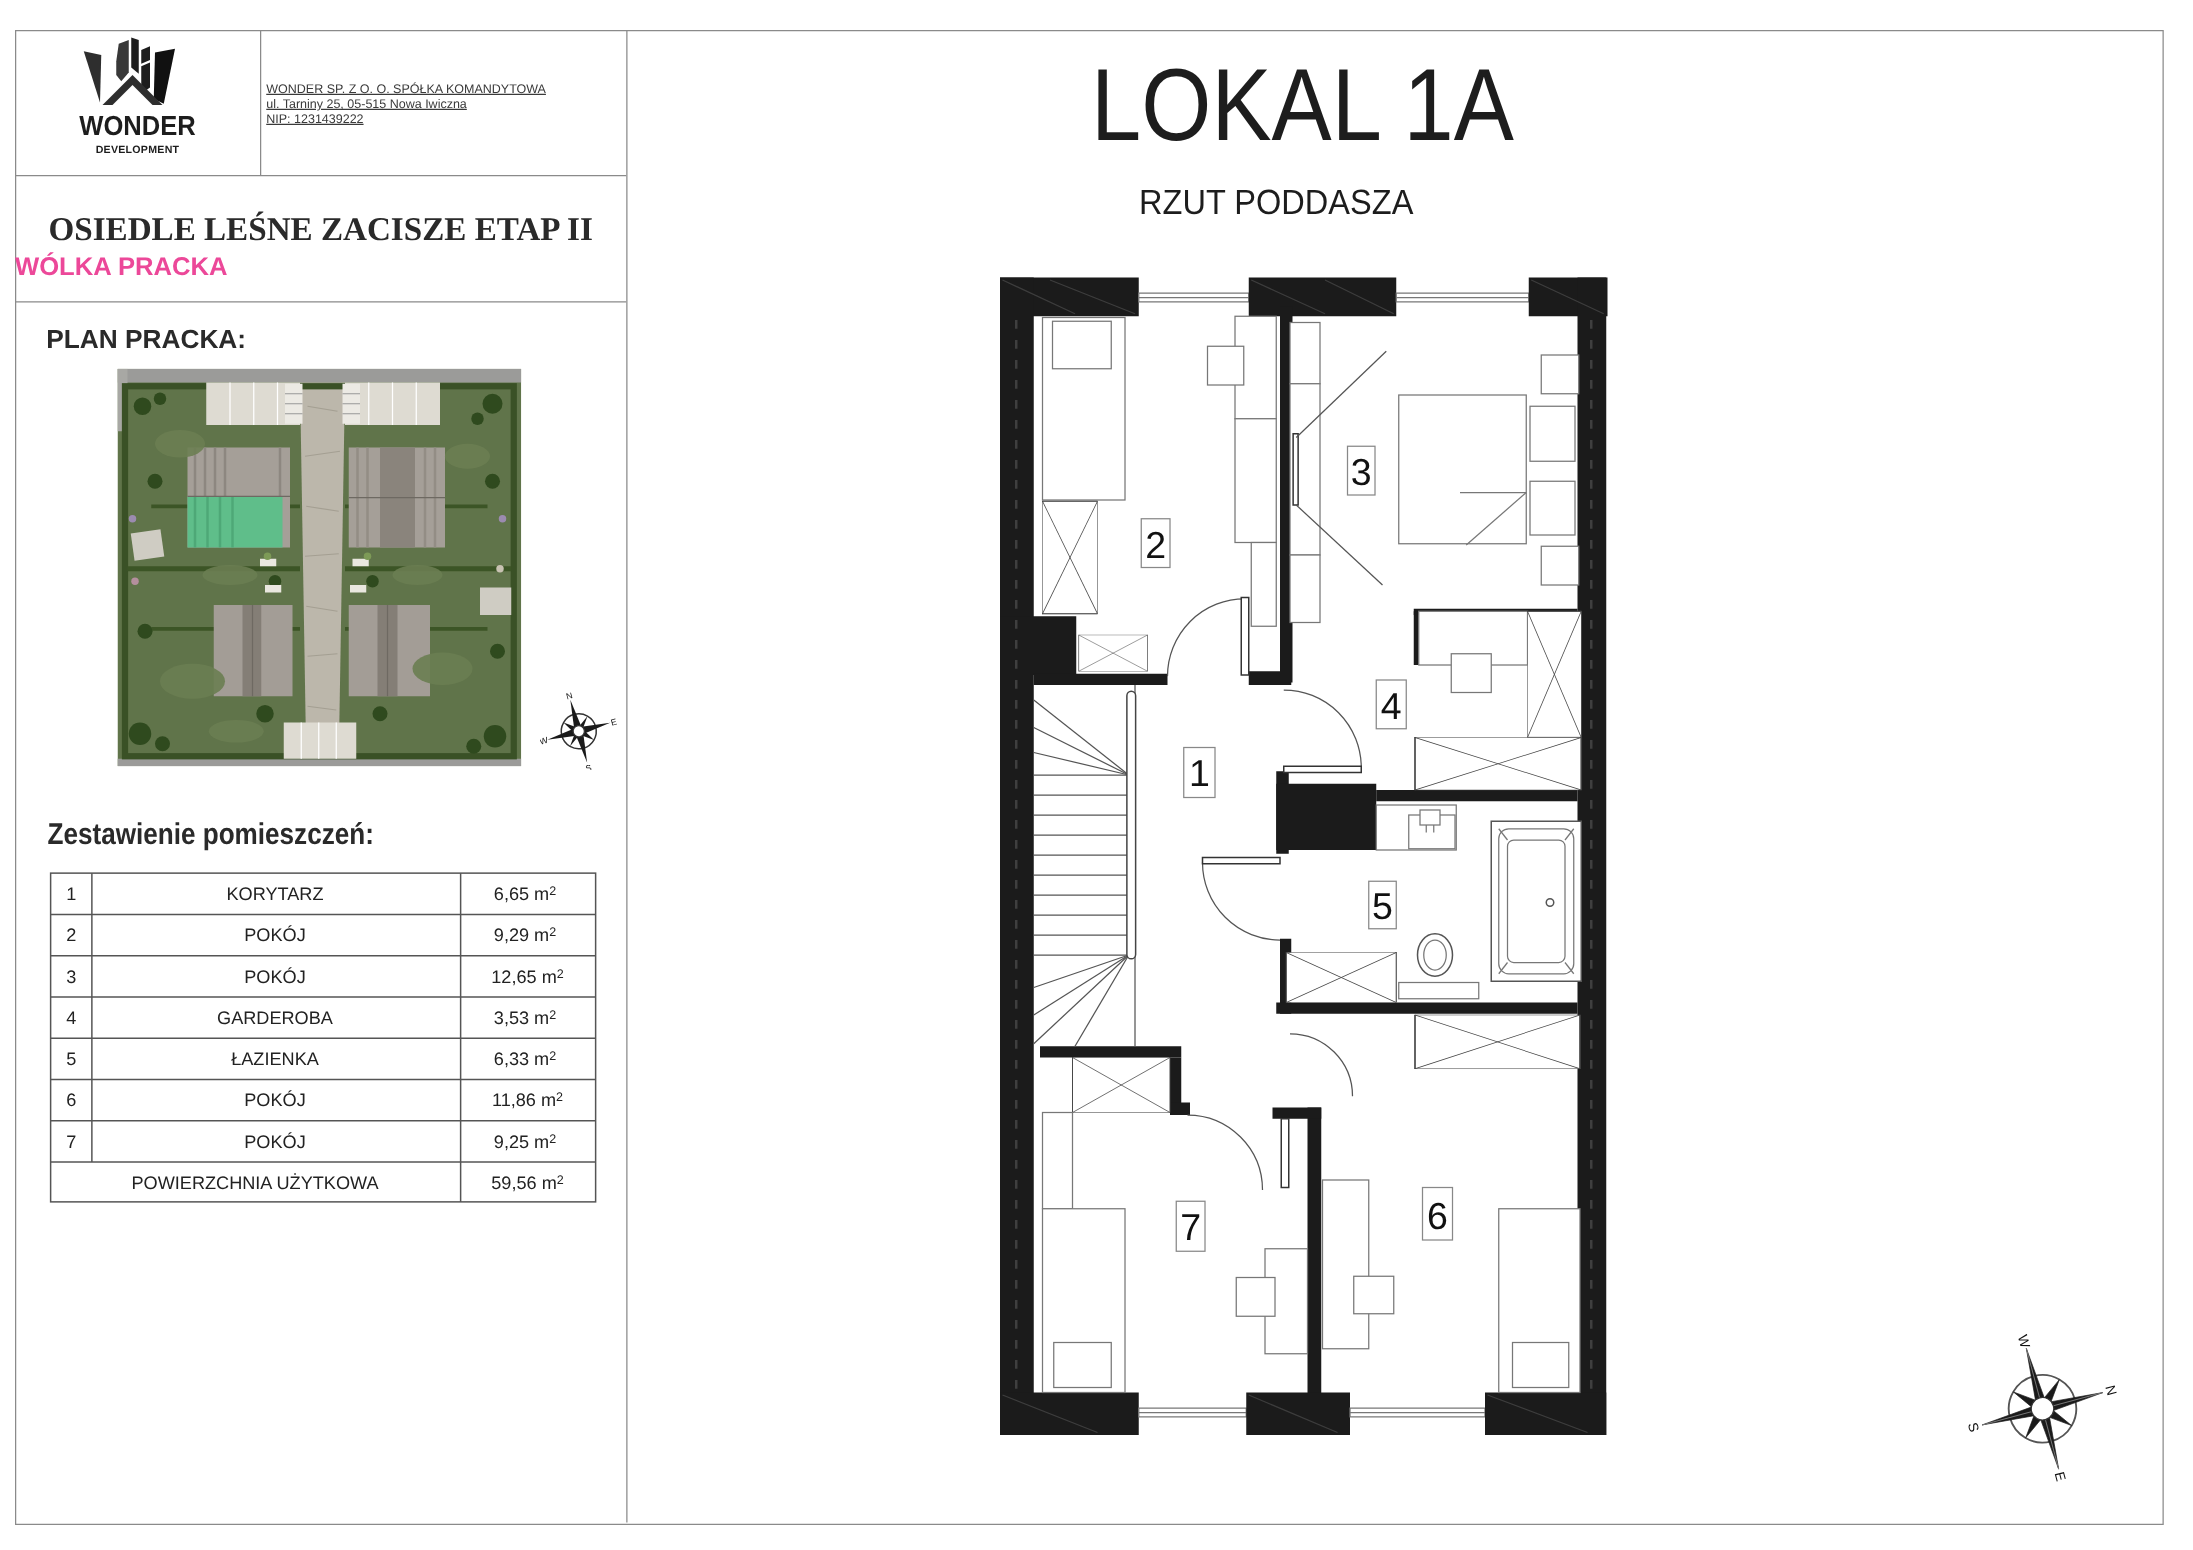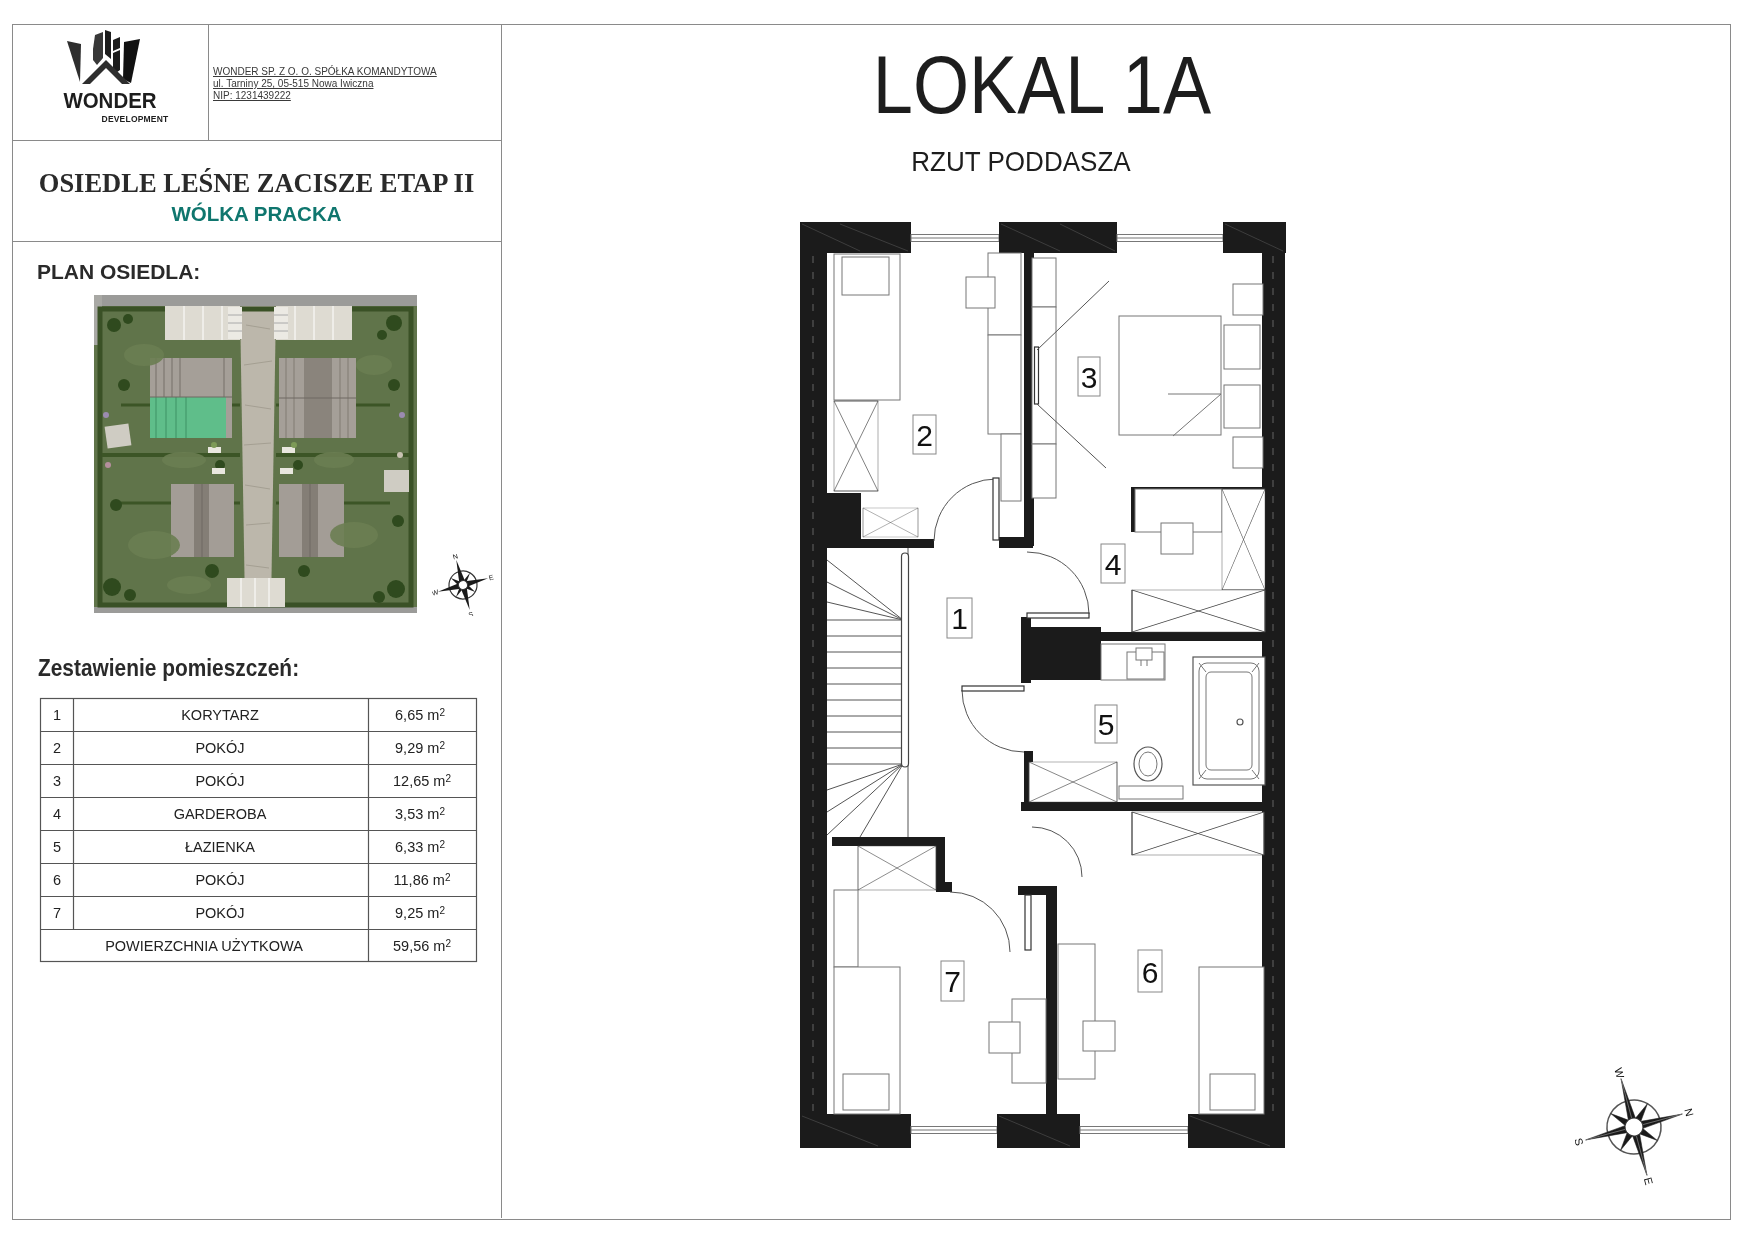--- a/index.html
+++ b/index.html
@@ -24,33 +24,33 @@
   <polygon points="93,49 95,35 103,32 103,58 97,65 93,60" fill="#383838"></polygon>
   <polygon points="105,30 111,32 111,59 105,54" fill="#1d1d1d"></polygon>
   <polygon points="113,40 120,37 120,48 113,51" fill="#1d1d1d"></polygon>
   <polygon points="113,53 120,50 120,70 113,75" fill="#1d1d1d"></polygon>
   <polygon points="124,42 140,39 131,83 123,79" fill="#111"></polygon>
   <polygon points="82,84 106,60 130,84 122,84 106,68 90,84" fill="#2e2e2e"></polygon>
 </svg>
 
 <div class="abs" style="left:12px;top:88px;width:196px;text-align:center;font-size:22px;font-weight:bold;color:#1d1d1d;transform:scaleX(0.93);">WONDER</div>
 
-<div class="abs" style="left:12px;top:114px;width:196px;text-align:center;font-size:8.5px;font-weight:bold;letter-spacing:0.2px;color:#1d1d1d;padding-left:25px;">DEVELOPMENT</div>
+<div class="abs" style="left:12px;top:114px;width:196px;text-align:center;font-size:8.5px;font-weight:bold;letter-spacing:0.2px;color:#1d1d1d;">DEVELOPMENT</div>
 
 <div class="abs" style="left:213px;top:66px;font-size:10px;line-height:12px;color:#3a3a3a;text-decoration:underline;">
 WONDER SP. Z O. O. SPÓŁKA KOMANDYTOWA<br>
 ul. Tarniny 25, 05-515 Nowa Iwiczna<br>
 NIP: 1231439222
 </div>
 
 <div class="abs" style="left:12px;top:168px;width:489px;text-align:center;font-size:26.5px;font-weight:bold;color:#2a2a2a;font-family:Liberation Serif, serif;">OSIEDLE LEŚNE ZACISZE ETAP II</div>
 
-<div class="abs" style="left:12px;top:202px;width:489px;text-align:center;font-size:20.5px;font-weight:bold;color:#0f766e;">WÓLKA PRACKA</div>
-
-<div class="abs" style="left:37px;top:260px;font-size:21px;font-weight:bold;color:#2a2a2a;">PLAN OSIEDLA:</div>
+<div class="abs" style="left:12px;top:202px;width:489px;text-align:left;font-size:20.5px;font-weight:bold;color:#ec4899;">WÓLKA PRACKA</div>
+
+<div class="abs" style="left:37px;top:260px;font-size:21px;font-weight:bold;color:#2a2a2a;">PLAN PRACKA:</div>
 
 <svg class="abs" style="left:94px;top:295px;" width="323" height="318" viewBox="0 0 323 318">
 
   <rect x="0" y="0" width="323" height="318" fill="#60744a"></rect>
 
   <rect x="0" y="0" width="323" height="11" fill="#9b9b99"></rect>
 
   <rect x="0" y="312" width="323" height="6" fill="#9b9b99"></rect>
 
   <rect x="0" y="0" width="8" height="50" fill="#a8a8a4"></rect>

